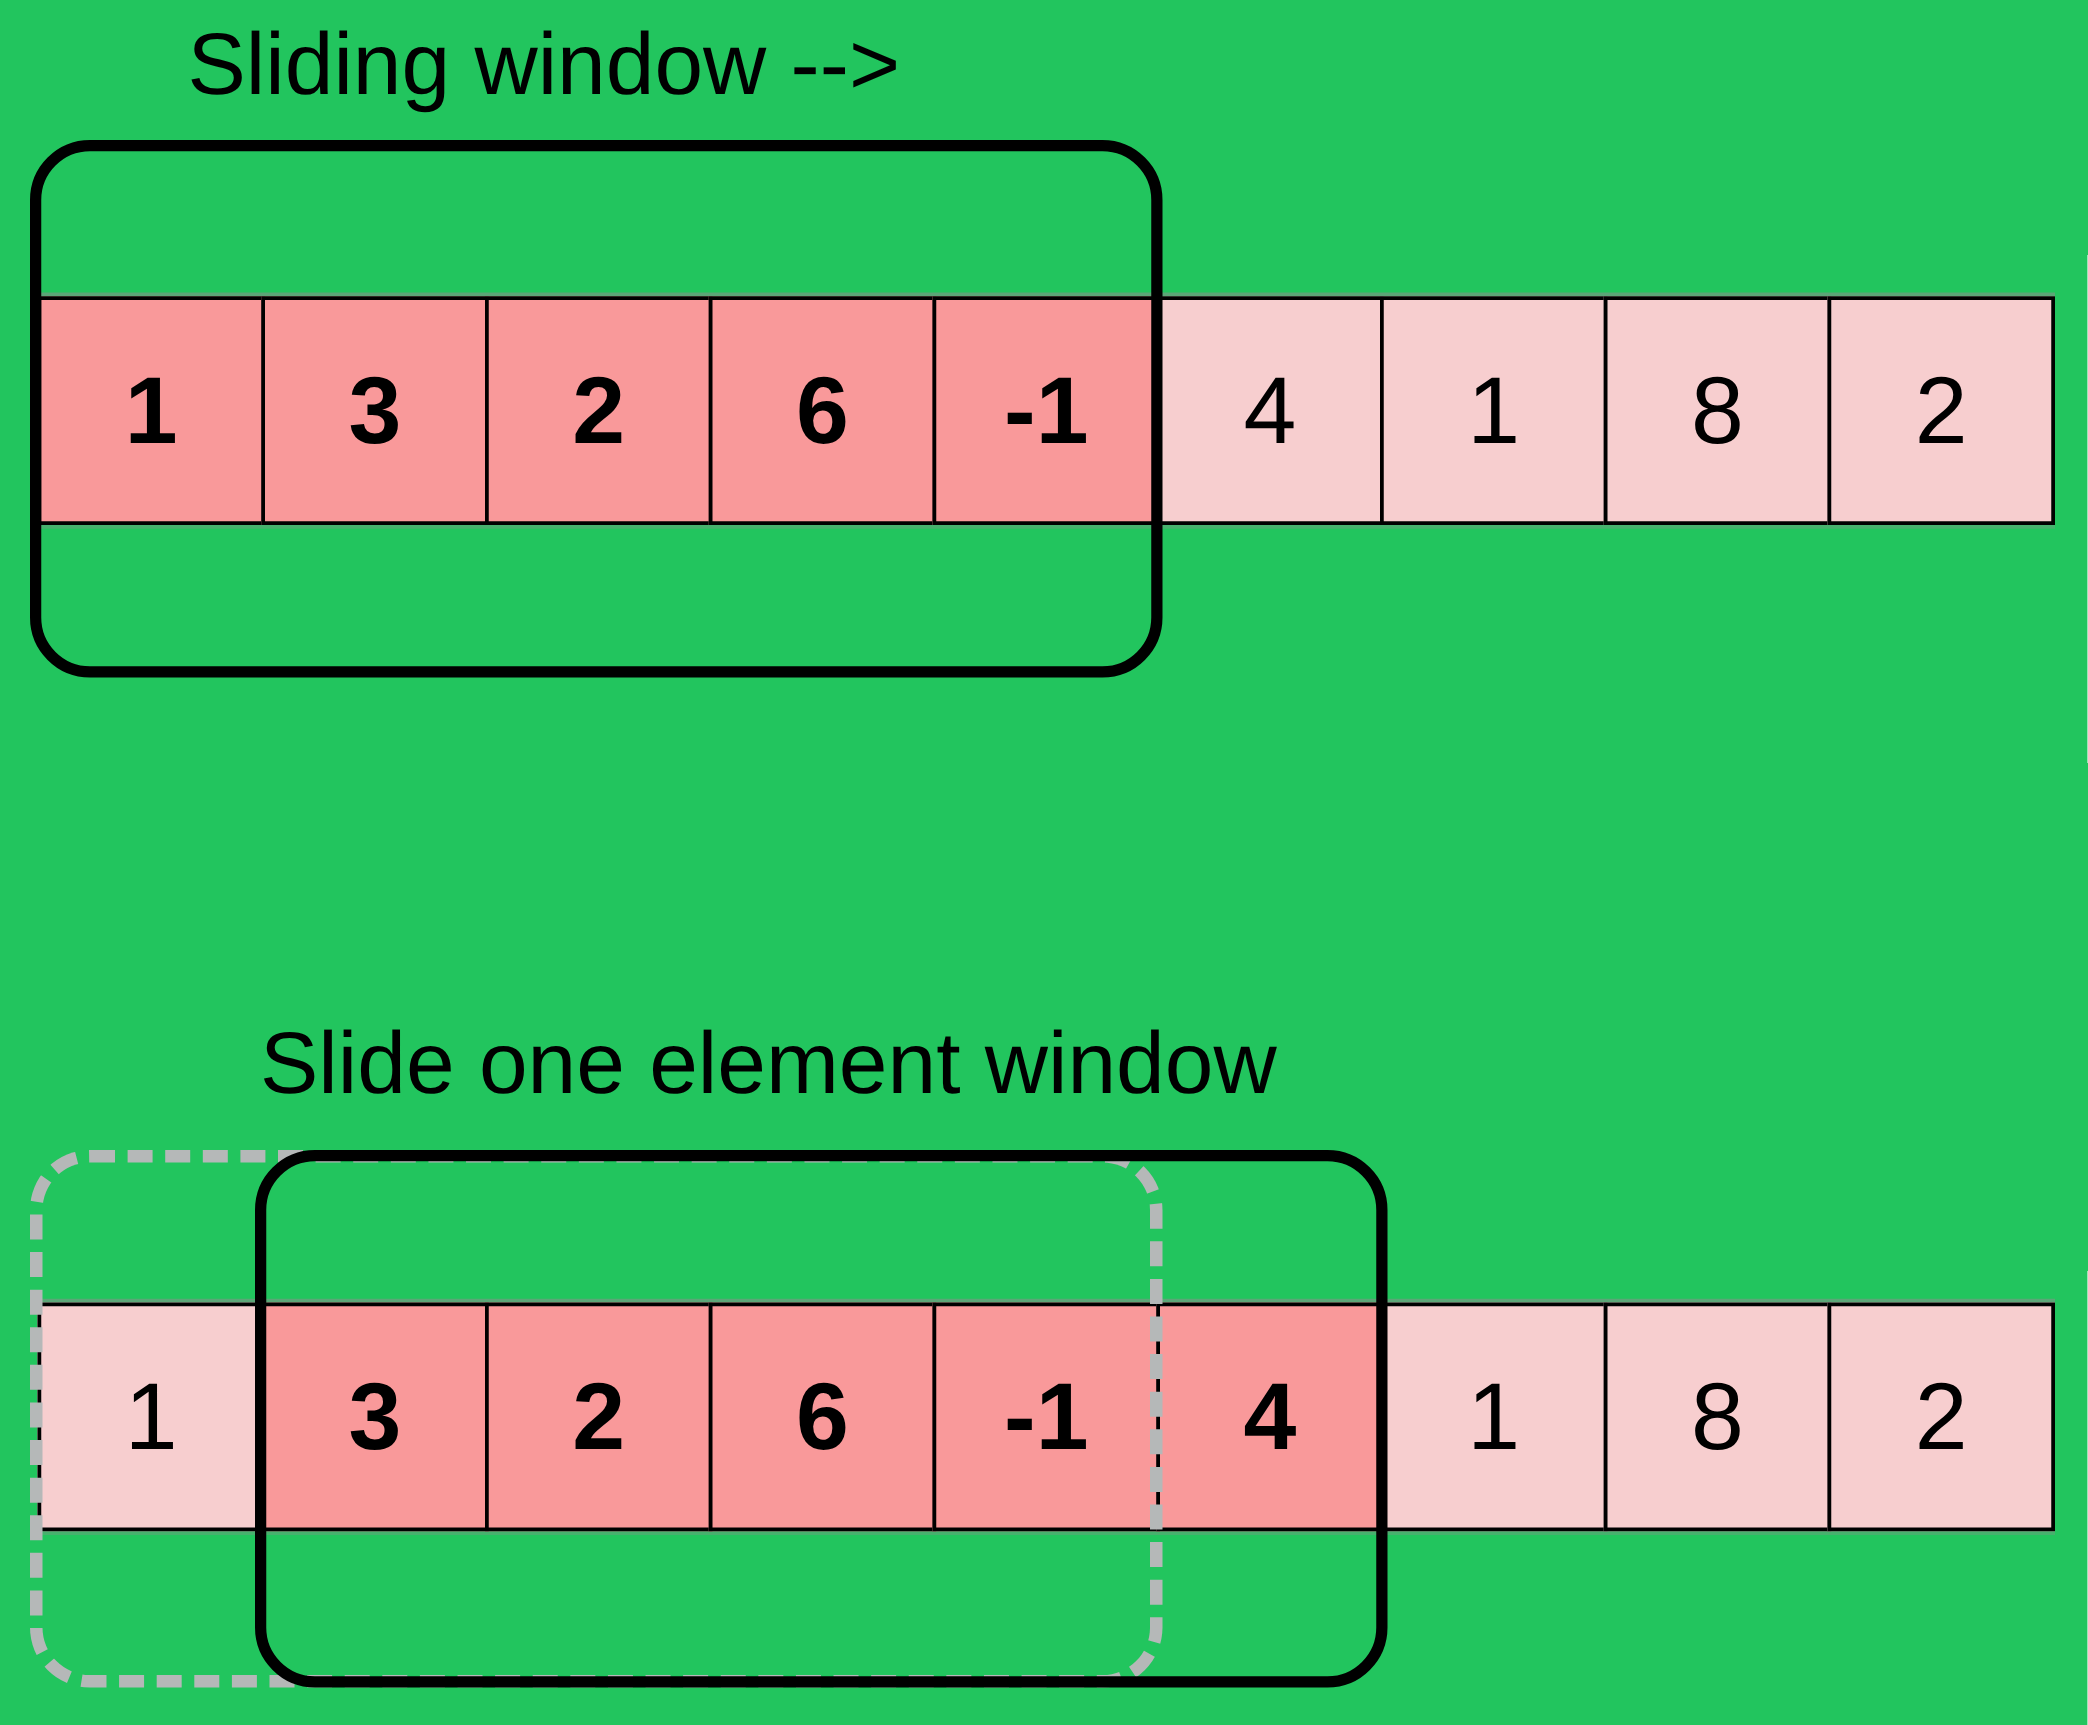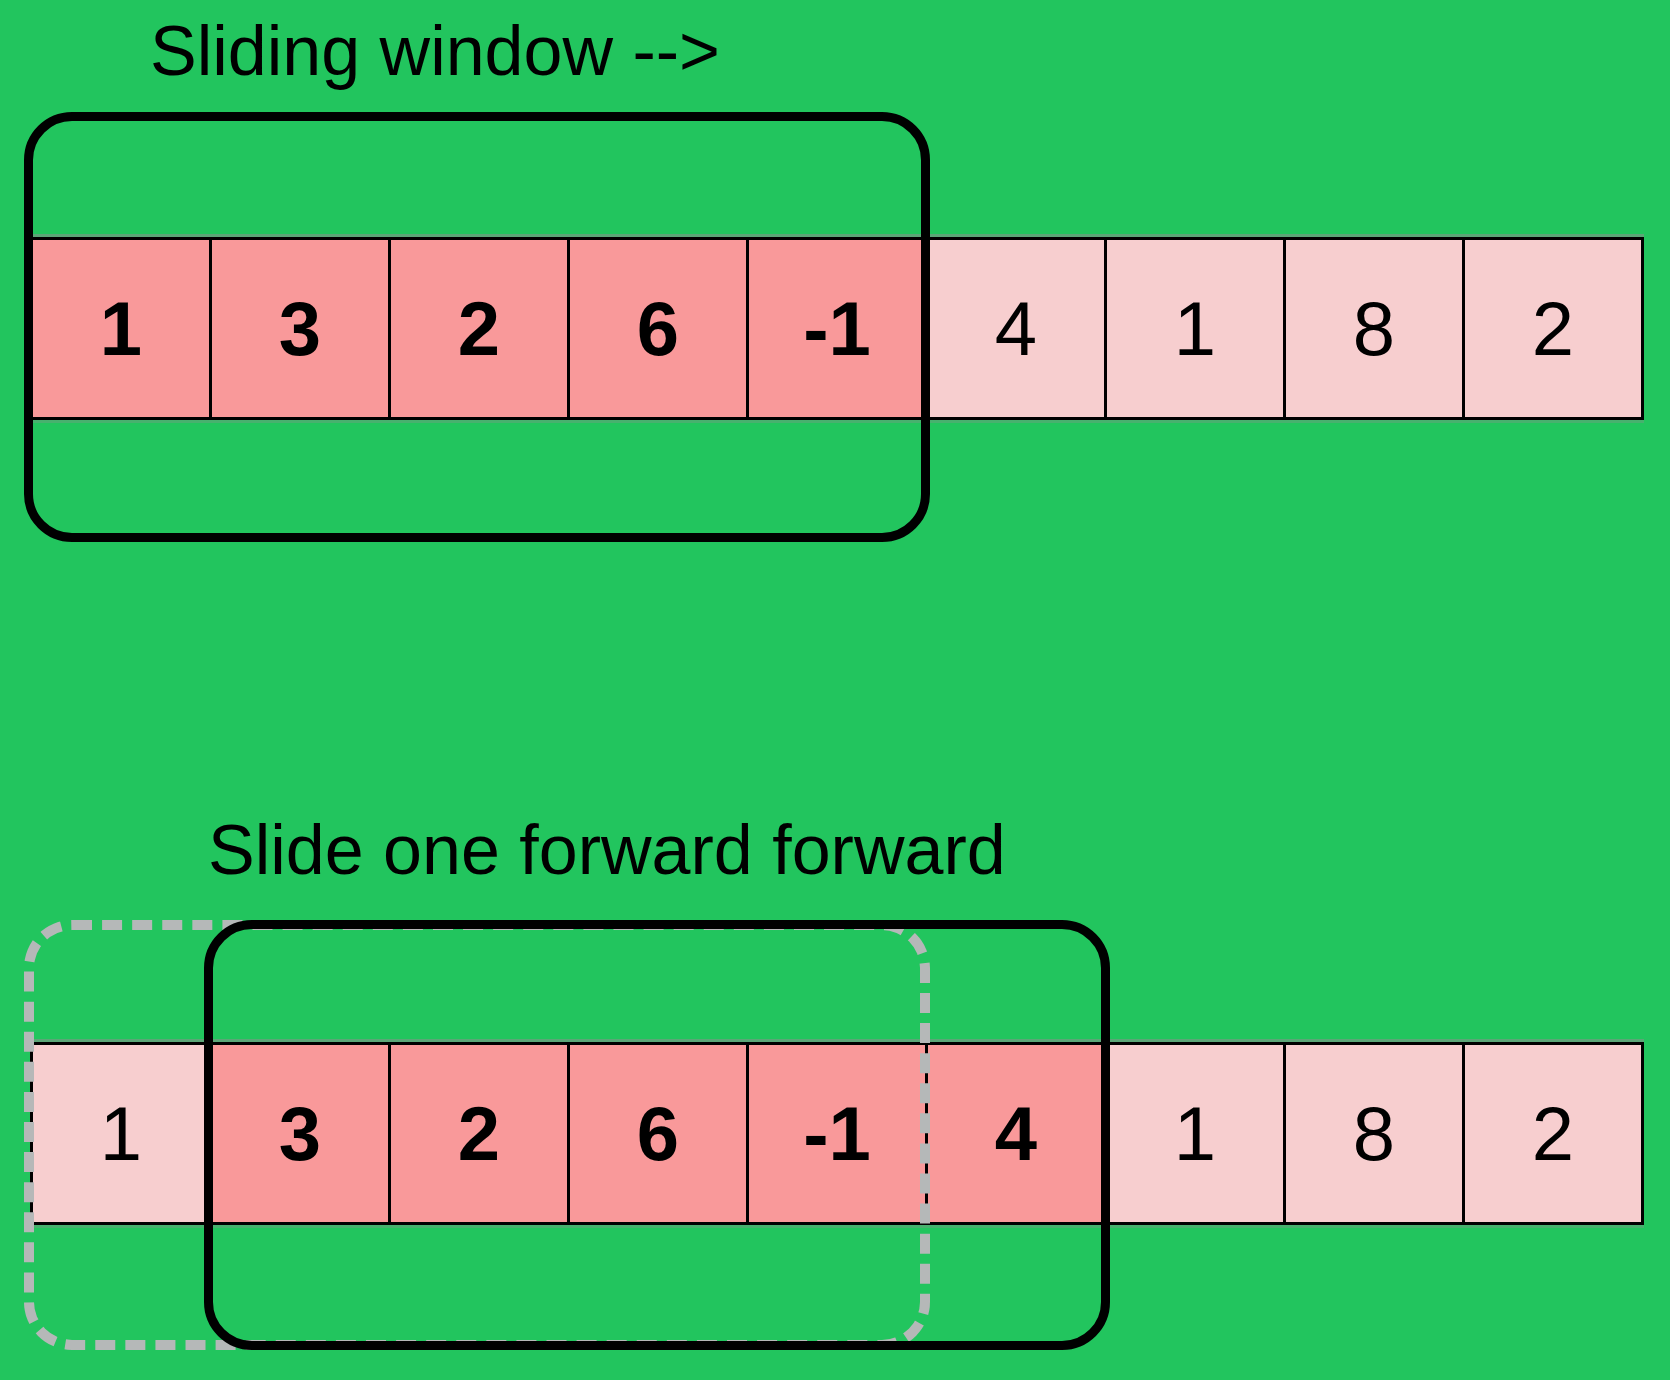--- a/index.html
+++ b/index.html
@@ -84,21 +84,21 @@
     <div class="cell in-window">3</div>
     <div class="cell in-window">2</div>
     <div class="cell in-window">6</div>
     <div class="cell in-window">-1</div>
     <div class="cell">4</div>
     <div class="cell">1</div>
     <div class="cell">8</div>
     <div class="cell">2</div>
   </div>
 
-  <div class="diagram-label label-2">Slide one forward forward</div>
+  <div class="diagram-label label-2">Slide one element window</div>
 
   <div class="window-outline-dashed"></div>
 
   <div class="window-outline window-2"></div>
 
   <div class="array-row row-2">
     <div class="cell">1</div>
     <div class="cell in-window">3</div>
     <div class="cell in-window">2</div>
     <div class="cell in-window">6</div>

